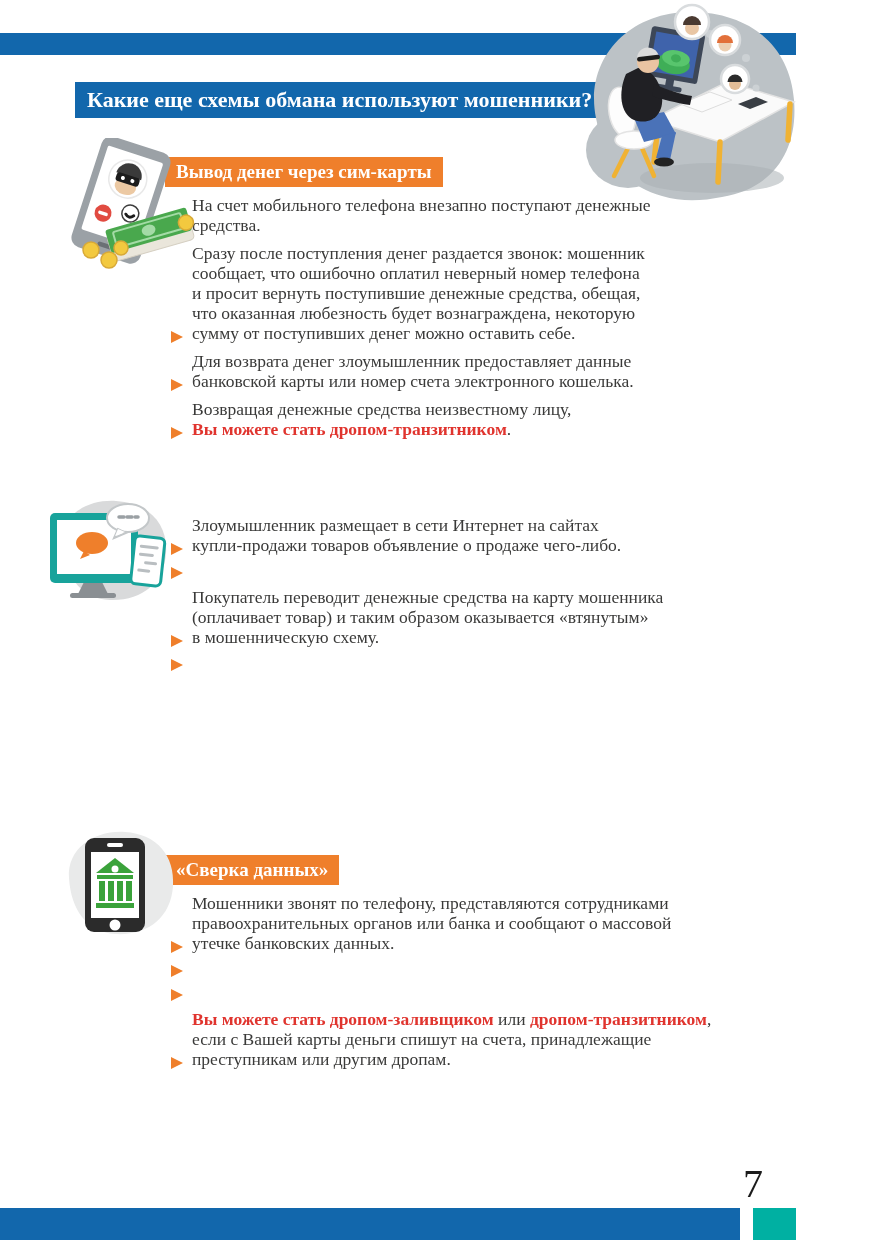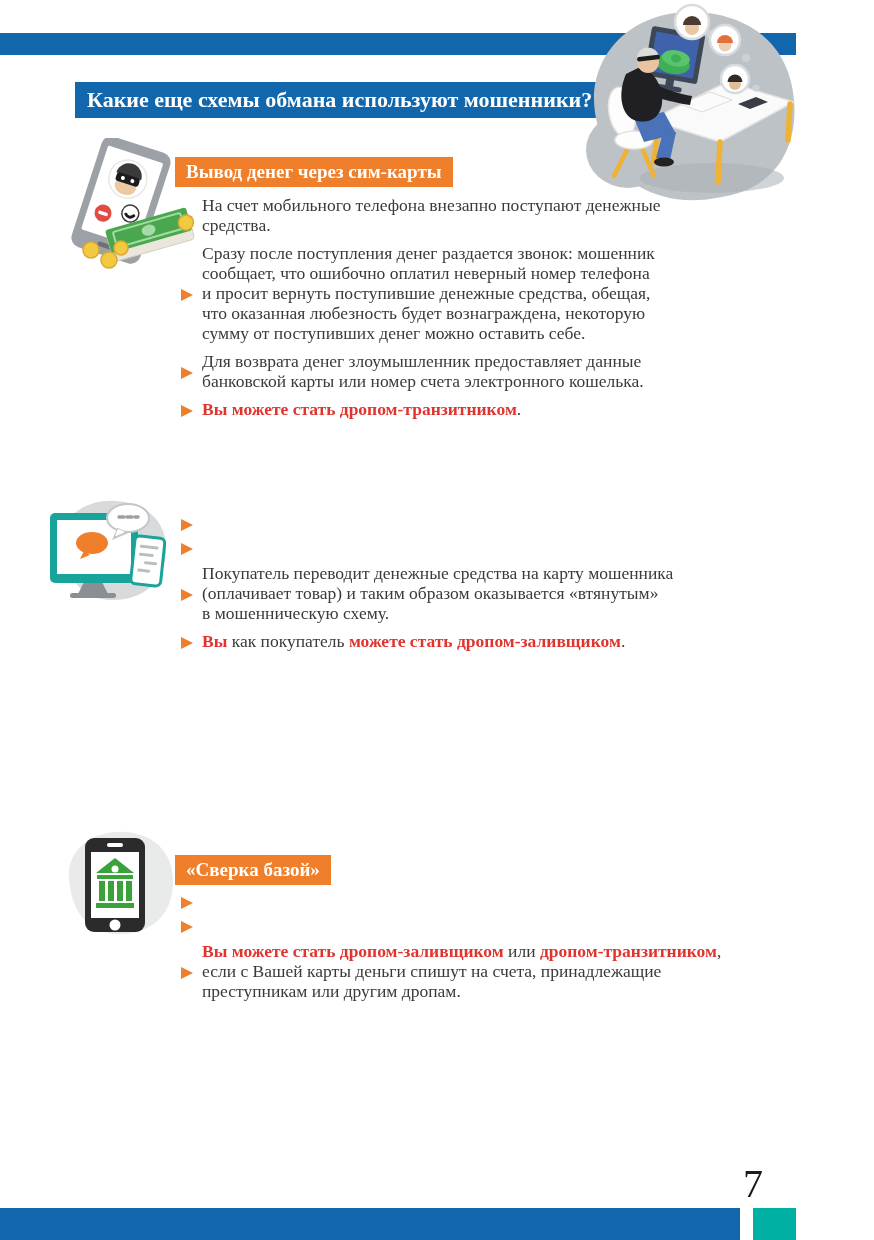--- a/index.html
+++ b/index.html
@@ -11,28 +11,28 @@
     position:relative; width:796px; height:1240px; background:#ffffff;
     overflow:hidden; font-family:Liberation Serif, serif;
   }
   .top-bar{position:absolute; left:0; top:33px; width:874px; height:22px; background:var(--blue); z-index:1;}
   .header-banner{
     position:absolute; left:75px; top:82px; width:616px; height:36px; background:var(--blue);
     color:#fff; font-weight:bold; font-size:22px; line-height:36px; padding-left:12px;
     box-sizing:border-box; z-index:2; white-space:nowrap;
   }
   .hero{position:absolute; top:0; right:0; z-index:3;}
-  .sec{position:absolute; left:175px; width:665px;}
+  .sec{position:absolute; left:165px; width:665px;}
   .sec0{top:157px;} .sec1{top:515px;} .sec2{top:855px;}
   .chip{
     display:inline-block; background:var(--orange); color:#fff; font-weight:bold;
     font-size:19px; line-height:30px; padding:0 11px; margin:0 0 8px 0;
   }
   .bullets{display:block;}
-  .bullet{display:flex; align-items:center; margin:0 0 8px 0;}
+  .bullet{display:flex; align-items:flex-end; margin:0 0 8px 0;}
   .tri{
     flex:none; width:0; height:0; margin:4px 9px 0 6px;
     border-left:12px solid var(--orange);
     border-top:6.5px solid transparent; border-bottom:6.5px solid transparent;
   }
   .btxt{margin:0; font-size:17.5px; line-height:20px; color:var(--text); white-space:pre-wrap;}
   .btxt .em{color:var(--red); font-weight:bold;}
   .icon-abs{position:absolute; z-index:2;}
   #icon0{left:55px; top:138px;}
   #icon1{left:40px; top:487px;}
@@ -218,51 +218,59 @@
 что оказанная любезность будет вознаграждена, некоторую
 сумму от поступивших денег можно оставить себе.</span></p>
         </div>
         <div class="bullet">
           <span class="tri"></span>
           <p class="btxt"><span>Для возврата денег злоумышленник предоставляет данные
 банковской карты или номер счета электронного кошелька.</span></p>
         </div>
         <div class="bullet">
           <span class="tri"></span>
-          <p class="btxt"><span class="em">Вы можете стать дропом-транзитником</span><span>.</span></p>
+          <p class="btxt"><span>Возвращая денежные средства неизвестному лицу,
+</span><span class="em">Вы можете стать дропом-транзитником</span><span>.</span></p>
         </div>
       </div>
   </section>
 
   <section class="sec sec1">
     <div class="bullets">
         <div class="bullet">
           <span class="tri"></span>
+          <p class="btxt"><span>Злоумышленник размещает в сети Интернет на сайтах
+купли-продажи товаров объявление о продаже чего-либо.</span></p>
         </div>
         <div class="bullet">
           <span class="tri"></span>
         </div>
         <div class="bullet">
           <span class="tri"></span>
           <p class="btxt"><span>Покупатель переводит денежные средства на карту мошенника
 (оплачивает товар) и таким образом оказывается «втянутым»
 в мошенническую схему.</span></p>
         </div>
         <div class="bullet">
           <span class="tri"></span>
-          <p class="btxt"><span class="em">Вы</span><span> как покупатель </span><span class="em">можете стать дропом-заливщиком</span><span>.</span></p>
         </div>
       </div>
   </section>
 
   <section class="sec sec2">
     <div class="chip">
-      <span>«Сверка базой»</span>
+      <span>«Сверка данных»</span>
     </div>
     <div class="bullets">
+        <div class="bullet">
+          <span class="tri"></span>
+          <p class="btxt"><span>Мошенники звонят по телефону, представляются сотрудниками
+правоохранительных органов или банка и сообщают о массовой
+утечке банковских данных.</span></p>
+        </div>
         <div class="bullet">
           <span class="tri"></span>
         </div>
         <div class="bullet">
           <span class="tri"></span>
         </div>
         <div class="bullet">
           <span class="tri"></span>
           <p class="btxt"><span class="em">Вы можете стать дропом-заливщиком</span><span> или </span><span class="em">дропом-транзитником</span><span>,
 если с Вашей карты деньги спишут на счета, принадлежащие

